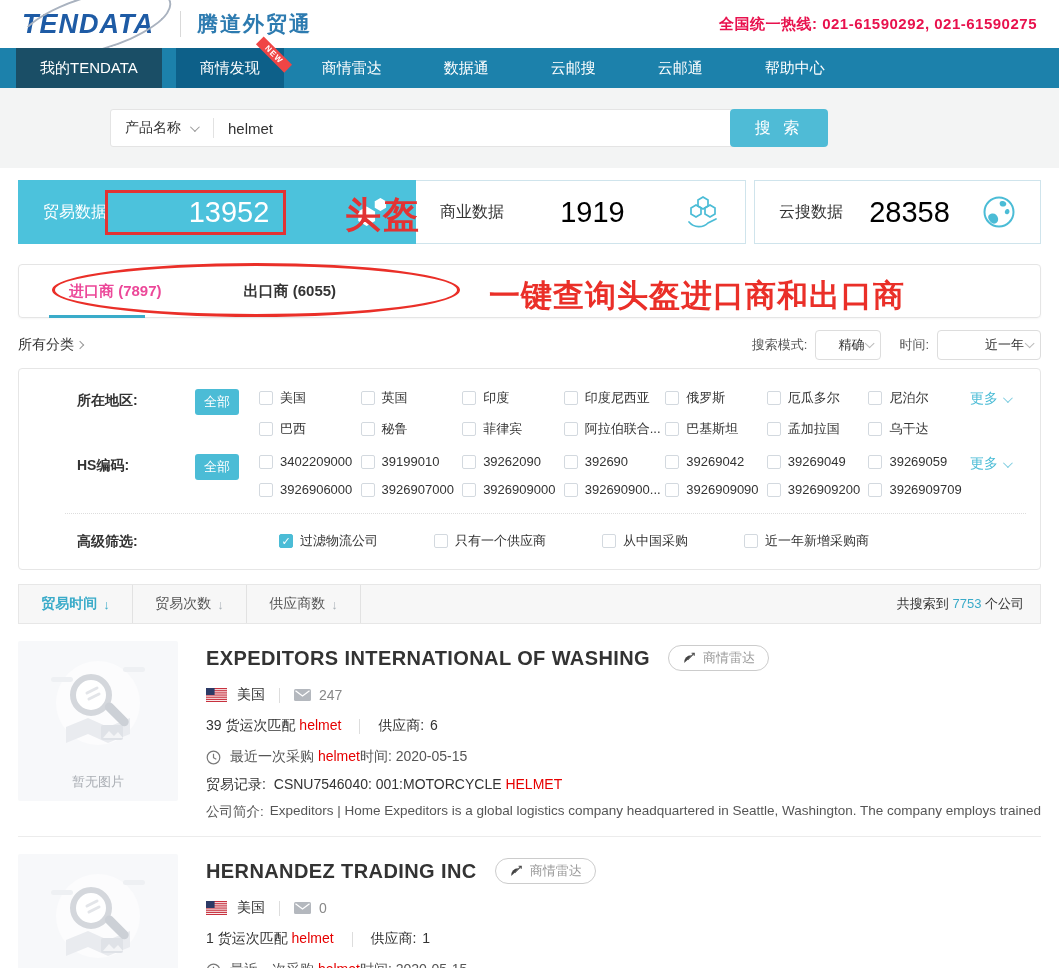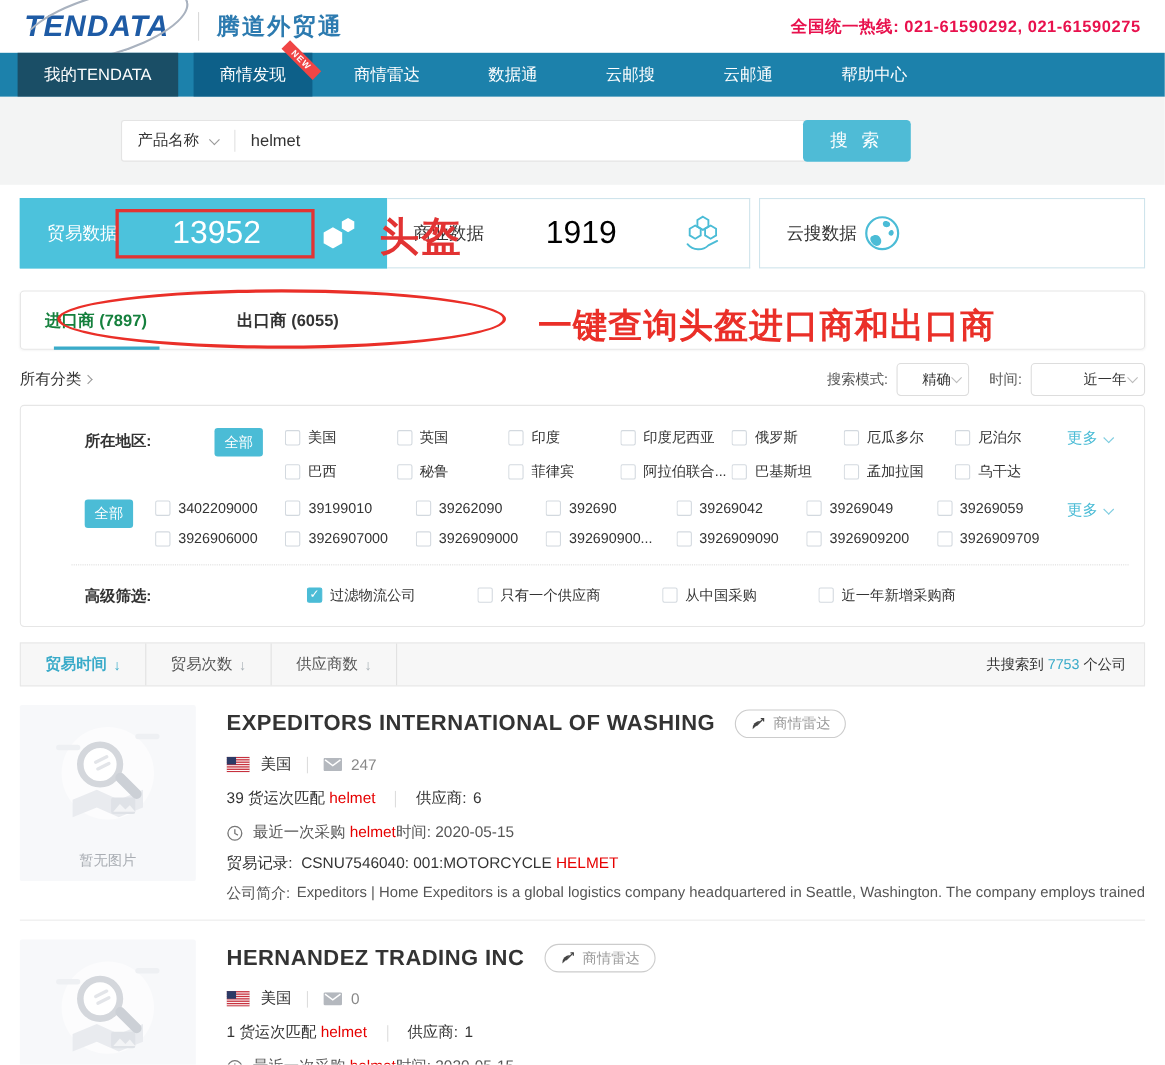--- a/index.html
+++ b/index.html
@@ -29,34 +29,34 @@
   .chev { width:7px; height:7px; border-right:1.6px solid #999; border-bottom:1.6px solid #999; transform:rotate(45deg) translateY(-2px); display:inline-block; }
   .inner-div { width:1px; height:20px; background:#e2e2e2; margin-right:14px; }
   .query-input { border:none; outline:none; font-size:15px; color:#333; width:70px; font-family:inherit; background:transparent; }
   .red-box { position:absolute; left:105px; top:102px; width:181px; height:45px; border:3px solid #e23333; pointer-events:none; }
   .annot-hg { position:absolute; left:345px; top:103px; color:#e23333; font-size:36px; font-weight:bold; letter-spacing:2px; }
   .search-btn { position:absolute; left:730px; top:21px; width:98px; height:38px; background:#4fbbd6; border:none; border-radius:4px; color:#fff; font-size:16px; cursor:pointer; font-family:inherit; letter-spacing:4px; }
 
   
   .stats { display:flex; margin:12px 18px 0; height:64px; }
   .stat-card { display:flex; align-items:center; padding:0 24px; border:1px solid #cfe4ec; background:#fff; }
-  .stat-card.teal { background:#4cc2dc; border-color:#4cc2dc; color:#fff; width:334px; }
+  .stat-card.teal { background:#4cc2dc; border-color:#4cc2dc; color:#fff; width:398px; }
   .stat-card.c2 { width:330px; border-left:none; }
   .stat-card.c3 { flex:1; margin-left:8px; }
   .stat-label { font-size:16px; }
   .stat-card.teal .stat-label { color:#fff; }
   .stat-card .stat-label { color:#333; }
   .stat-value { flex:1; text-align:center; font-size:29px; color:#000000; }
   .stat-card.teal .stat-value { color:#fff; }
   .stat-icon { width:40px; display:flex; justify-content:flex-end; }
 
   
   .tabs-card { margin:20px 18px 0; border:1px solid #e5e5e5; border-radius:4px; height:54px; position:relative; display:flex; align-items:center; box-shadow:0 1px 2px rgba(0,0,0,.04); }
   .tab { font-size:15px; font-weight:bold; cursor:pointer; }
-  .tab.importer { margin-left:22px; color:#15803d;text-align:center; }
+  .tab.importer { margin-left:50px; color:#ec4899;text-align:center; }
   .tab.exporter { margin-left:82px; color:#333; }
   .tab-underline { position:absolute; left:30px; bottom:-1px; width:96px; height:3px; background:#3aabc9; }
   .red-ellipse { position:absolute; left:33px; top:-2px; width:408px; height:54px; border:3px solid #ea2f28; border-radius:50%; pointer-events:none; }
   .tabs-annotation { position:absolute; left:470px; top:10px; color:#ea2f28; font-size:31px; font-weight:bold; letter-spacing:1px; white-space:nowrap; }
 
   
   .category-row { margin:12px 18px 0; display:flex; align-items:center; font-size:14px; color:#333; height:30px; }
   .all-cat { display:flex; align-items:center; gap:3px; cursor:pointer; }
   .chev-right { width:6px; height:6px; border-right:1.4px solid #999; border-bottom:1.4px solid #999; transform:rotate(-45deg); display:inline-block; }
   .mode-group { margin-left:auto; display:flex; align-items:center; gap:8px; font-size:13px; color:#555; }
@@ -186,20 +186,21 @@
         <svg width="36" height="34" viewBox="0 0 36 34" fill="none" stroke="#4bbcd6" stroke-width="1.7">
           <polygon points="18,2 23,5 23,11 18,14 13,11 13,5"></polygon>
           <polygon points="11,10 16,13 16,19 11,22 6,19 6,13"></polygon>
           <polygon points="25,10 30,13 30,19 25,22 20,19 20,13"></polygon>
           <path d="M4 27 c5 6 14 6 19 1 l8 -4" stroke-linecap="round"></path>
         </svg>
       </span>
     </div>
     <div class="stat-card c3">
       <span class="stat-label">云搜数据</span>
+      <span class="stat-value">28358</span>
       <span class="stat-icon">
         <svg width="34" height="34" viewBox="0 0 34 34">
           <circle cx="17" cy="17" r="14.5" fill="none" stroke="#4bbcd6" stroke-width="2"></circle>
           <path d="M7 20 c4 -3 8 -1 9 3 s-3 7 -6 5 c-3 -2 -5 -6 -3 -8 z" fill="#4bbcd6"></path>
           <path d="M20 6 c3 0 5 2 4 4 s-5 2 -6 0 s0 -4 2 -4 z" fill="#4bbcd6"></path>
           <path d="M26 14 c2 1 2 4 0 5 s-4 -1 -3 -3 s2 -2 3 -2 z" fill="#4bbcd6"></path>
         </svg>
       </span>
     </div>
   </section>
@@ -294,20 +295,21 @@
             <span>乌干达</span>
           </label>
       </div>
       <span class="more-link">
         <span>更多</span>
         <span class="chev"></span>
       </span>
     </div>
 
     <div class="filter-row">
+      <span class="filter-label">HS编码:</span>
       <span class="all-badge">全部</span>
       <div class="cb-grid">
         <label class="cb-item">
             <span class="cb"></span>
             <span>3402209000</span>
           </label>
         <label class="cb-item">
             <span class="cb"></span>
             <span>39199010</span>
           </label>

